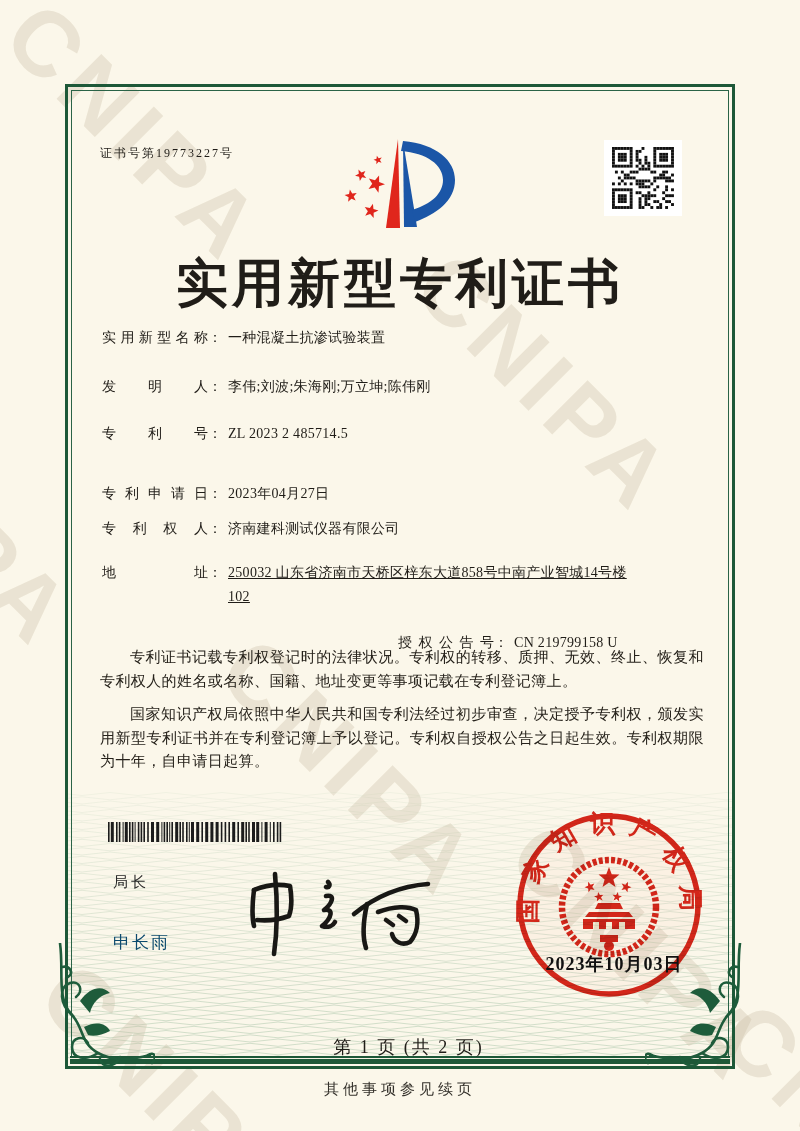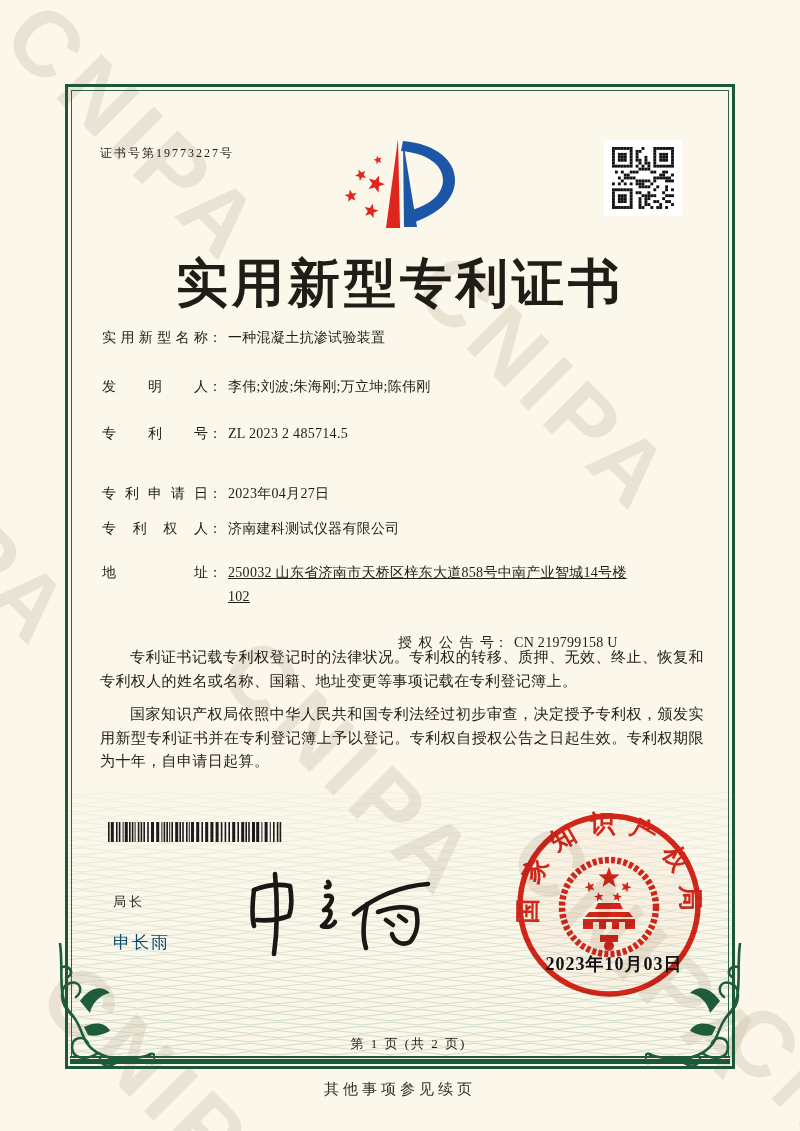--- a/index.html
+++ b/index.html
@@ -34,31 +34,31 @@
   .f-value{display:inline-block;vertical-align:top;letter-spacing:.3px;}
   .frow.addr .f-value{width:400px;text-decoration:underline;}
   .frow.right-pair{left:398px;margin-top:23px;}
   .frow.right-pair .f-label{width:96px;}
   
   .paras{position:absolute;left:100px;top:646px;width:604px;z-index:6;}
   .paras p{margin:0 0 10px;font-size:15px;line-height:23.6px;text-align:justify;
            text-indent:2em;color:#26221b;letter-spacing:.4px;}
   
   .barcode{position:absolute;left:108px;top:822px;z-index:6;}
-  .director-title{position:absolute;left:113px;top:893px;font-family:Liberation Mono, monospace;
-        font-size:13px;letter-spacing:3px;color:#262626;z-index:6;}
+  .director-title{position:absolute;left:113px;top:873px;font-family:Liberation Mono, monospace;
+        font-size:15px;letter-spacing:3px;color:#262626;z-index:6;}
   .director-name{position:absolute;left:113px;top:931px;font-family:"Liberation Sans","DejaVu Sans",sans-serif;
         font-size:17px;letter-spacing:2px;color:#0c4a6e;z-index:6;}
   .sig{position:absolute;left:236px;top:860px;z-index:7;}
   
   .seal{position:absolute;left:512px;top:810px;width:194px;height:190px;z-index:7;mix-blend-mode:multiply;}
   .seal-date{position:absolute;left:528px;top:952px;width:172px;text-align:center;font-size:18px;
        font-weight:bold;color:#111;letter-spacing:1px;z-index:8;}
   
-  .page-num{position:absolute;left:17px;right:0;top:1035px;text-align:center;font-size:13px;
+  .page-num{position:absolute;left:17px;right:0;top:1035px;text-align:center;font-size:18px;
         letter-spacing:2px;z-index:6;}
   .cont-note{position:absolute;left:0;right:0;top:1080px;text-align:center;font-size:15px;
         letter-spacing:4px;color:#33302a;z-index:6;}
 </style>
 </head>
 <body>
 
 <div class="page">
 
   <span class="wm" style="left:-25px;top:80px">CNIPA</span>

